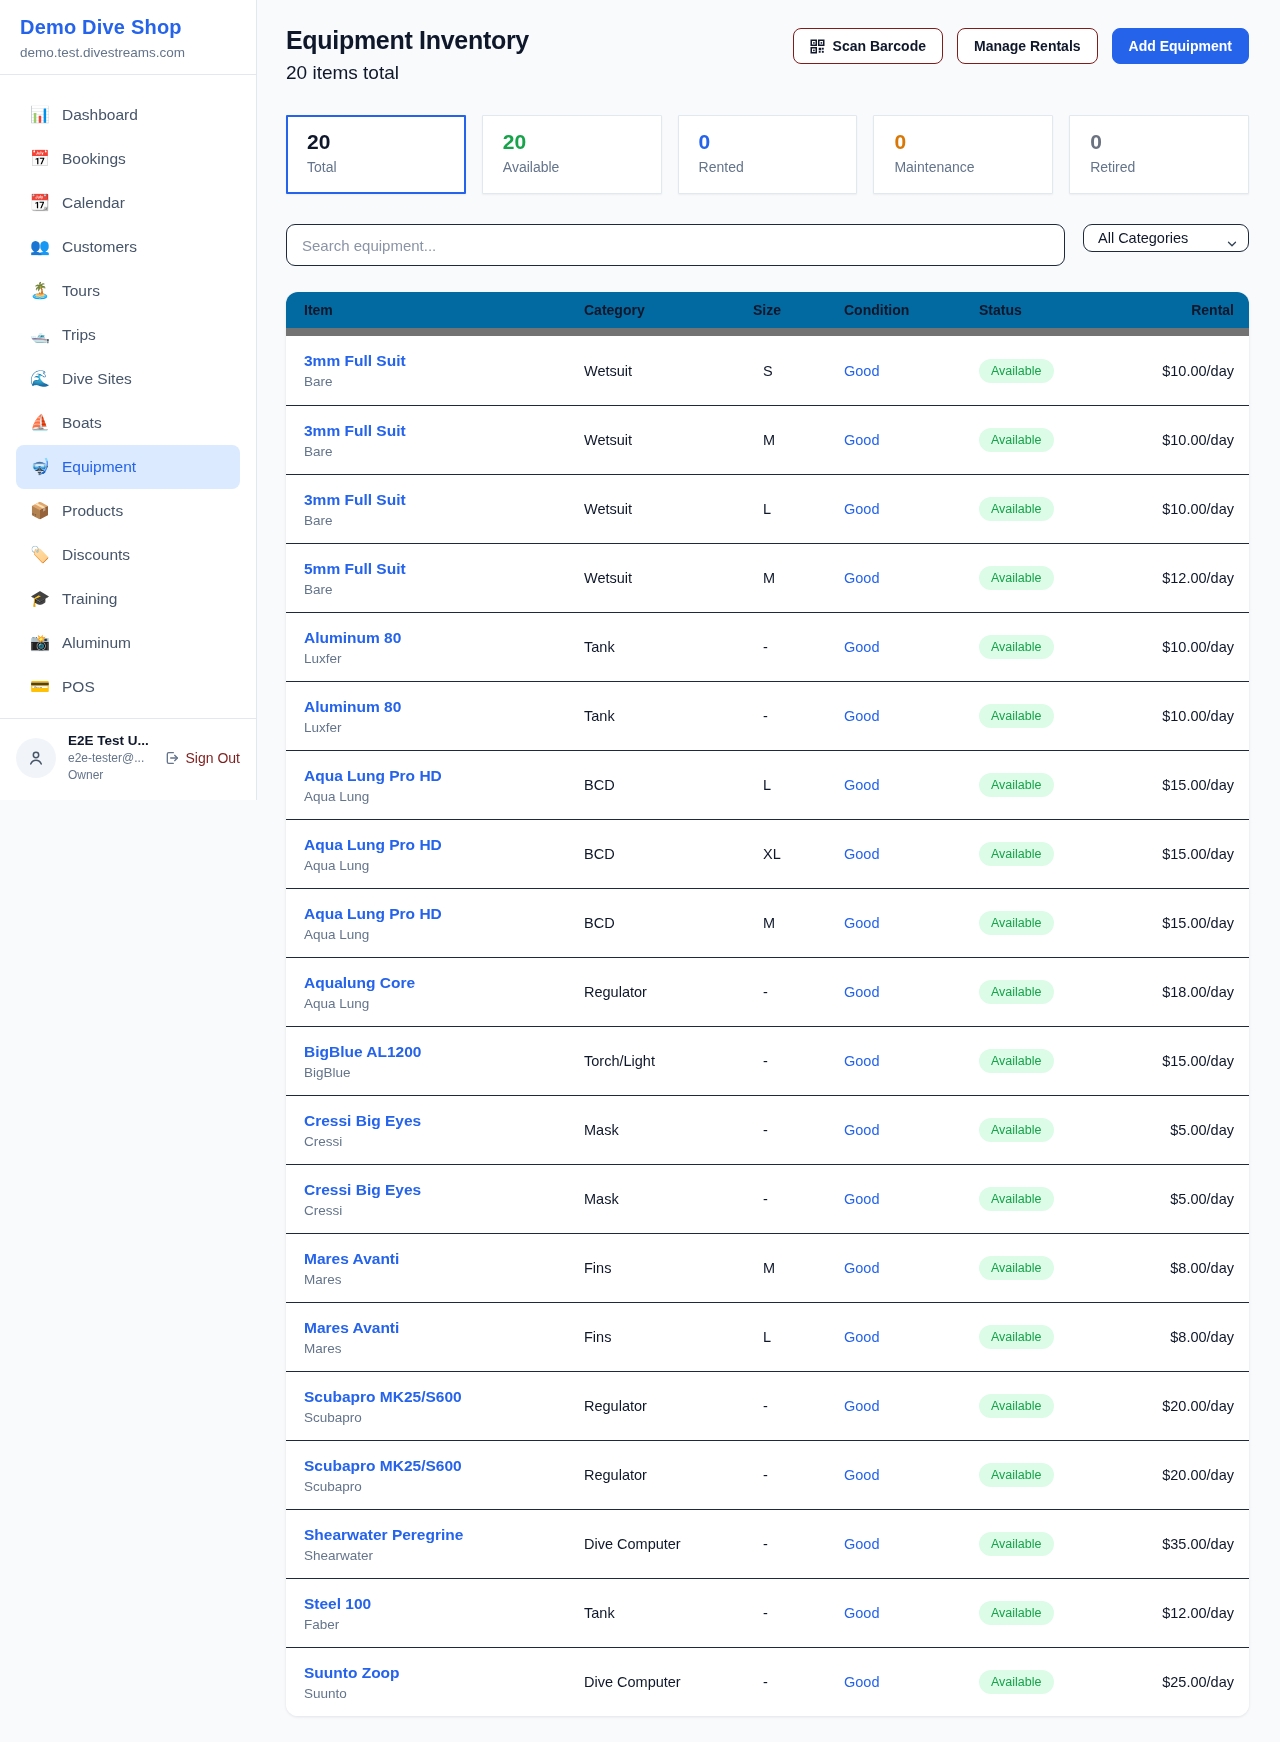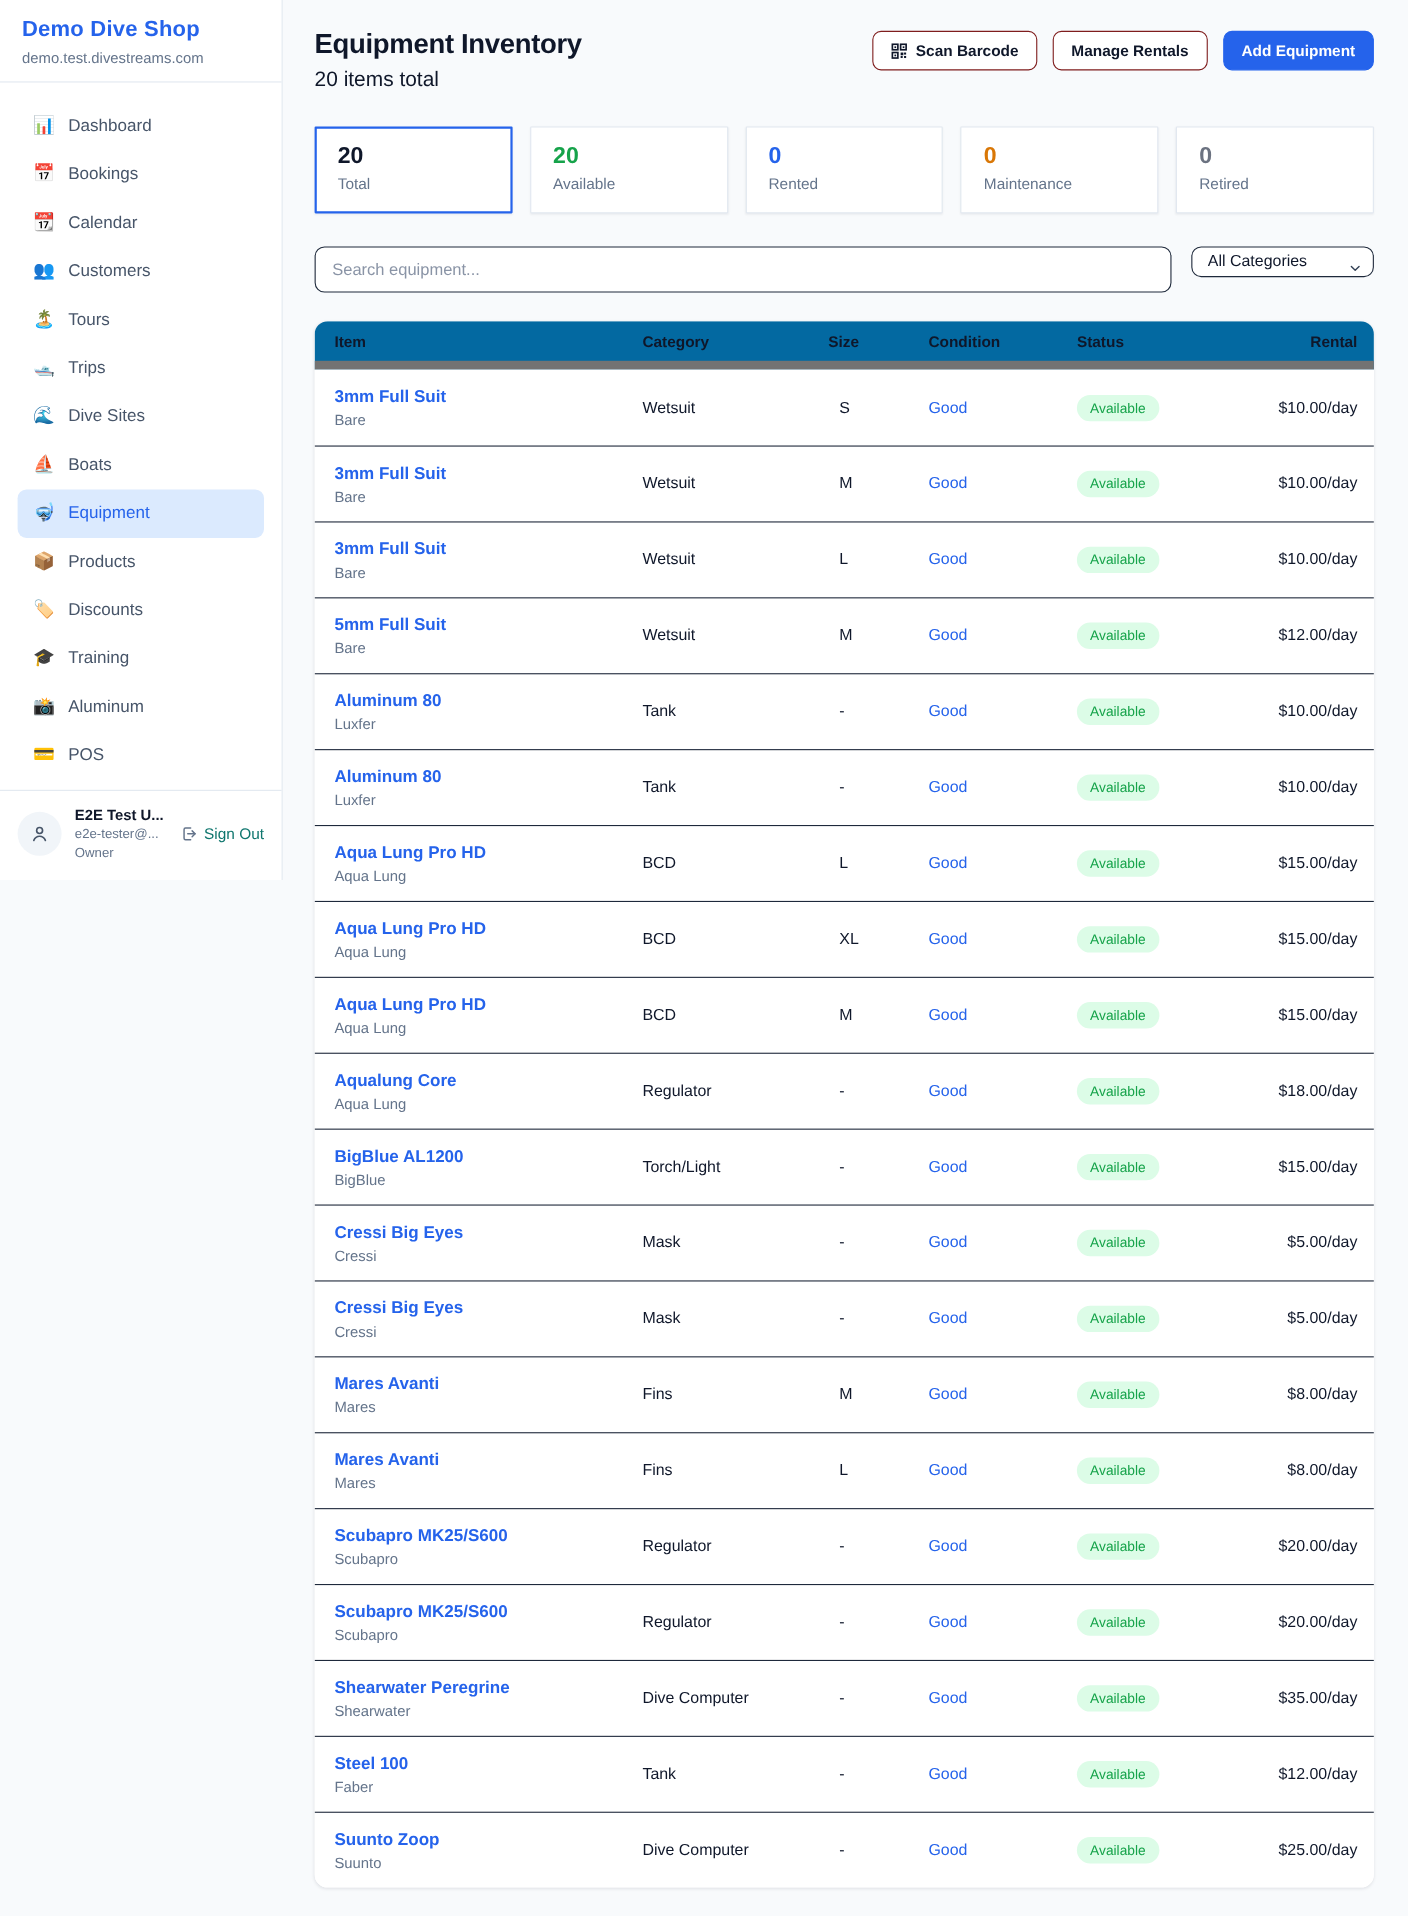--- a/index.html
+++ b/index.html
@@ -23,21 +23,21 @@
   .nav-item.active .nav-label { color:#2563eb; }
   .user-card { position:absolute; left:0; top:718px; width:100%; border-top:1px solid #e2e8f0;
     padding:14px 16px; display:flex; align-items:center; }
   .avatar { width:40px; height:40px; border-radius:50%; background:#f1f5f9;
     display:flex; align-items:center; justify-content:center; flex:none; }
   .user-meta { margin-left:12px; width:92px; }
   .user-name { font-size:13.5px; font-weight:bold; color:#0f172a; white-space:nowrap; }
   .user-email { font-size:12px; color:#64748b; margin-top:3px; white-space:nowrap; }
   .user-role  { font-size:12px; color:#64748b; margin-top:3px; }
   .signout { margin-left:10px; display:flex; align-items:center; gap:6px; background:none;
-    border:none; font-family:inherit; font-size:14px; color:#0f766e; cursor:pointer; white-space:nowrap;text-align:center; }
+    border:none; font-family:inherit; font-size:14px; color:#7f1d1d; cursor:pointer; white-space:nowrap;text-align:center; }
 
   
   .main { position:absolute; left:257px; top:0; width:1023px; padding:26px 31px 11px 29px; }
   .page-head { display:flex; justify-content:space-between; align-items:flex-start; }
   .page-title { font-size:25px; font-weight:bold; color:#0f172a; letter-spacing:-.3px; }
   .page-sub { margin-top:7px; font-size:19px; color:#0f172a; }
   .head-actions { display:flex; gap:14px; margin-top:2px; }
   .btn { height:36px; border-radius:8px; font-family:inherit; font-size:14px; font-weight:bold;
     display:inline-flex; align-items:center; gap:8px; padding:0 16px; cursor:pointer; }
   .btn-outline { background:#fff; border:1px solid #7f1d1d; color:#0f172a; }

